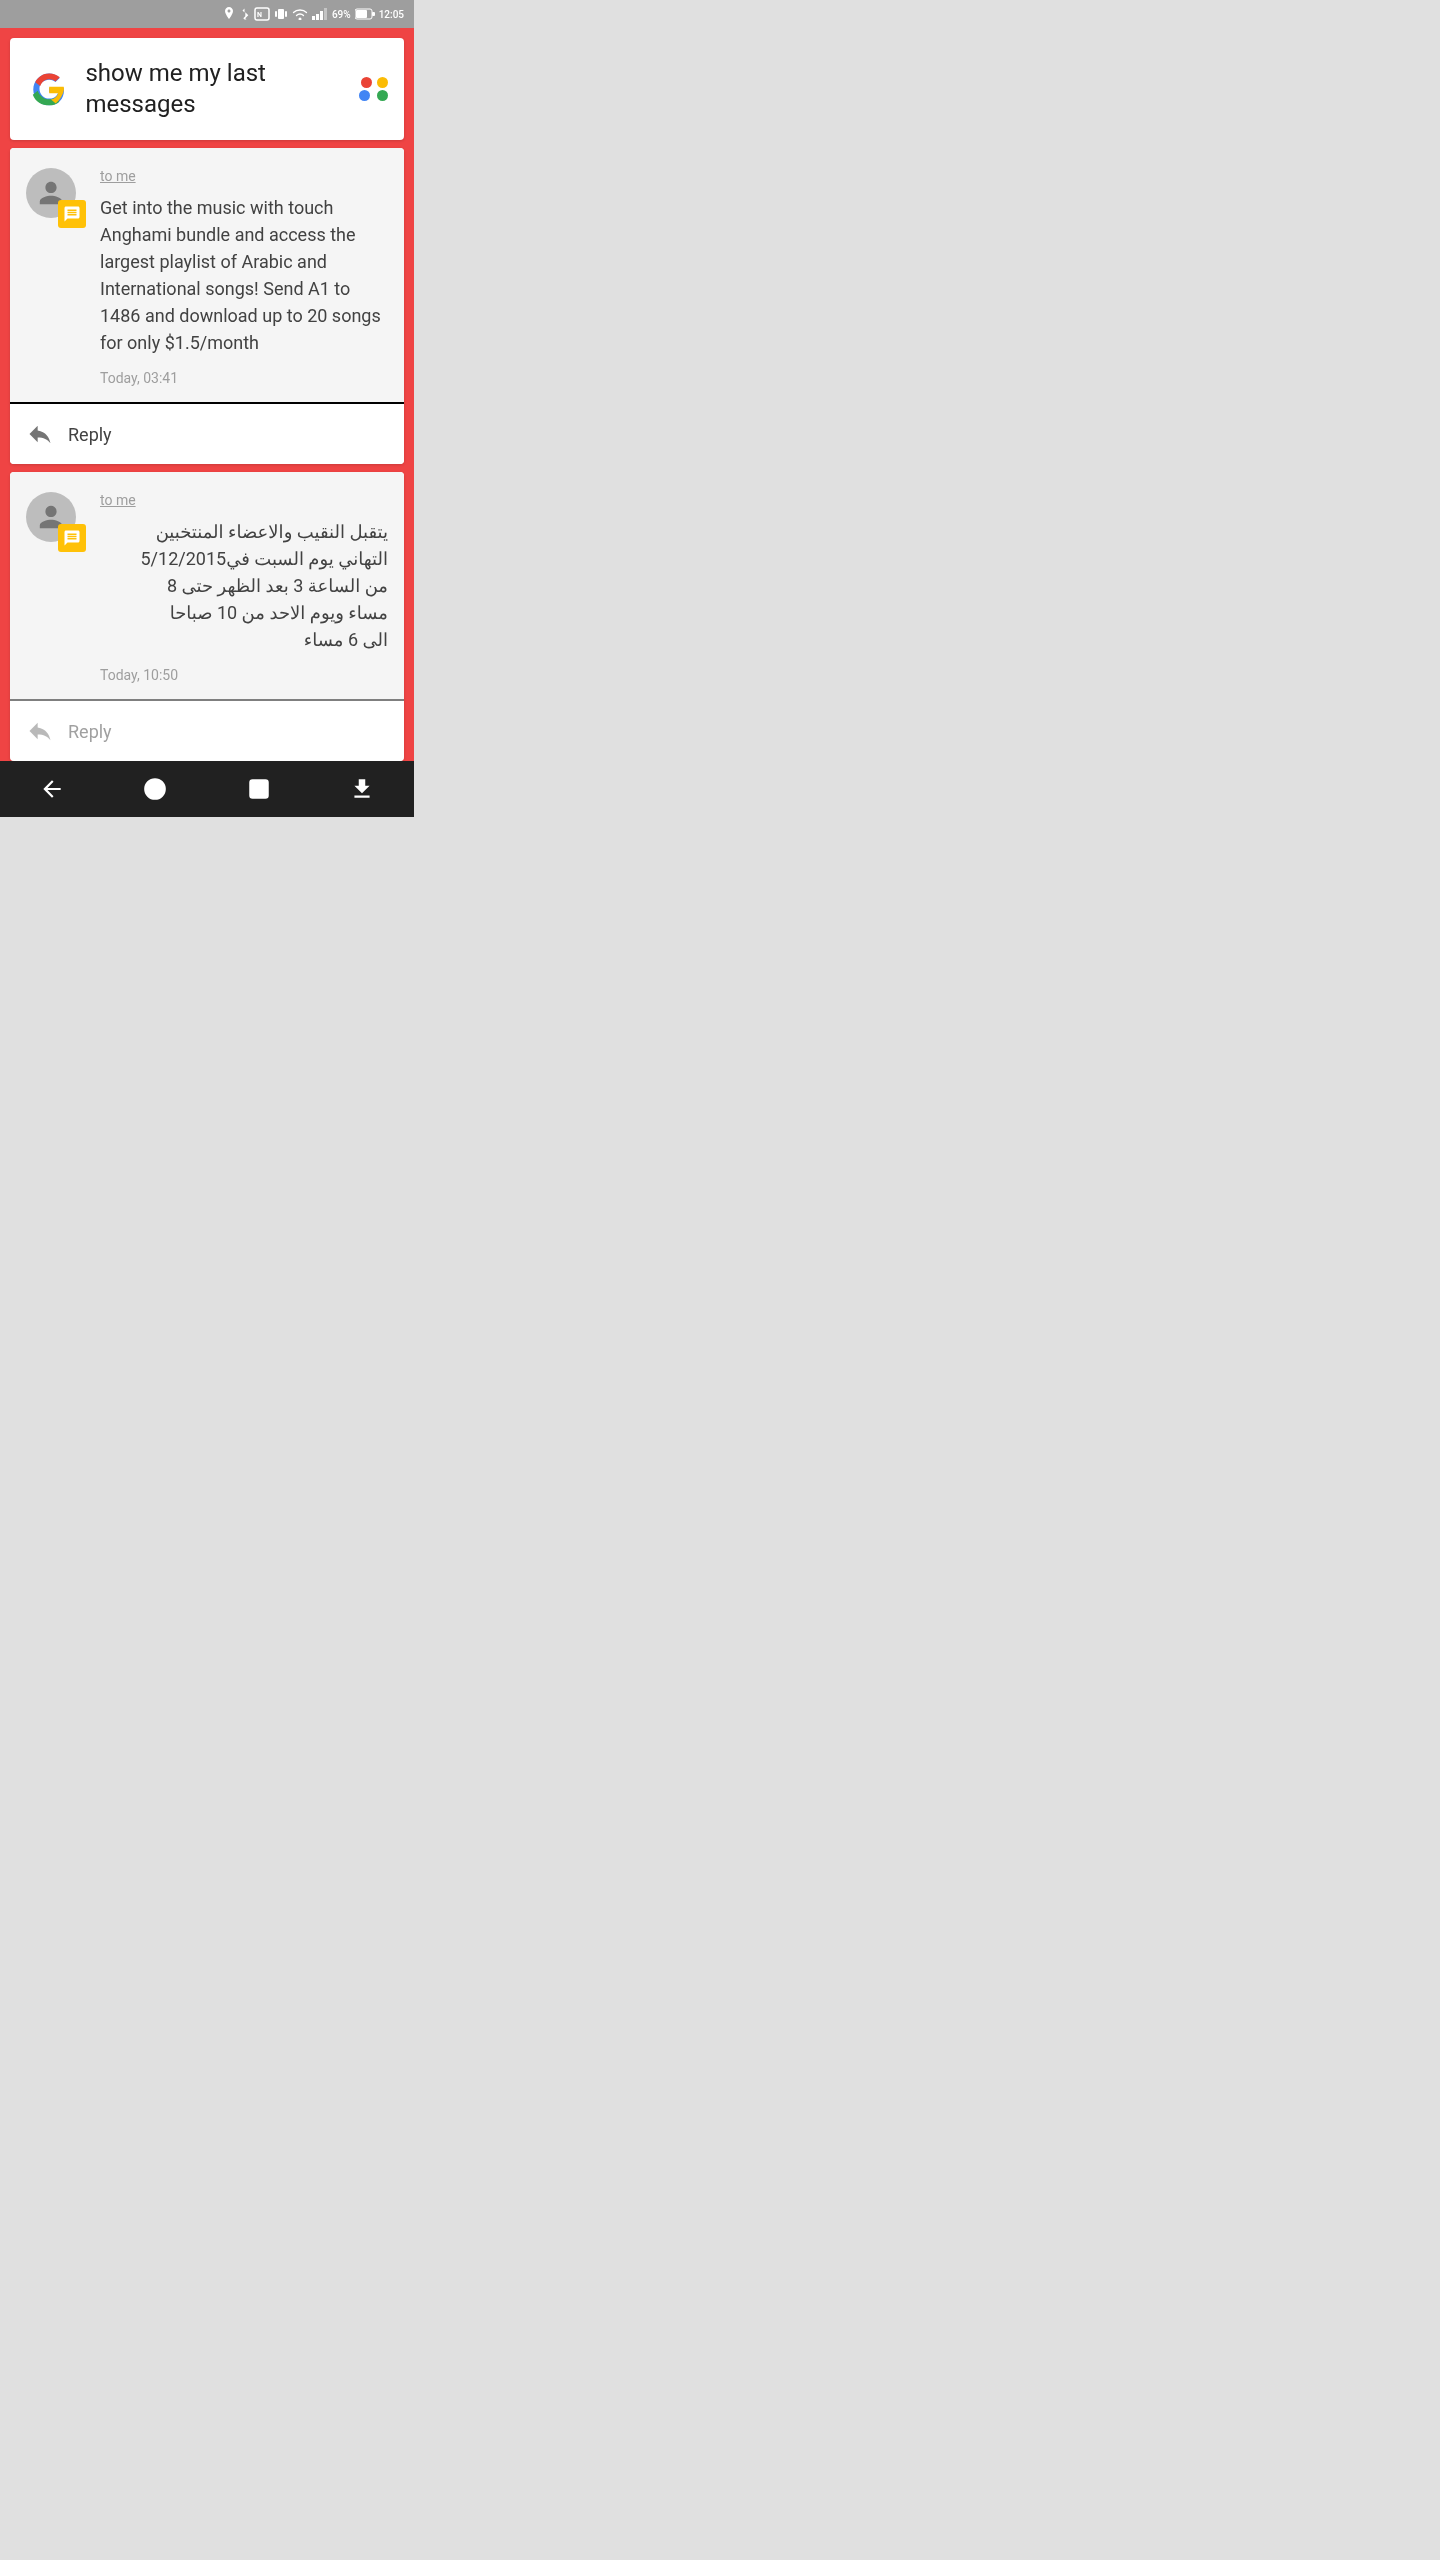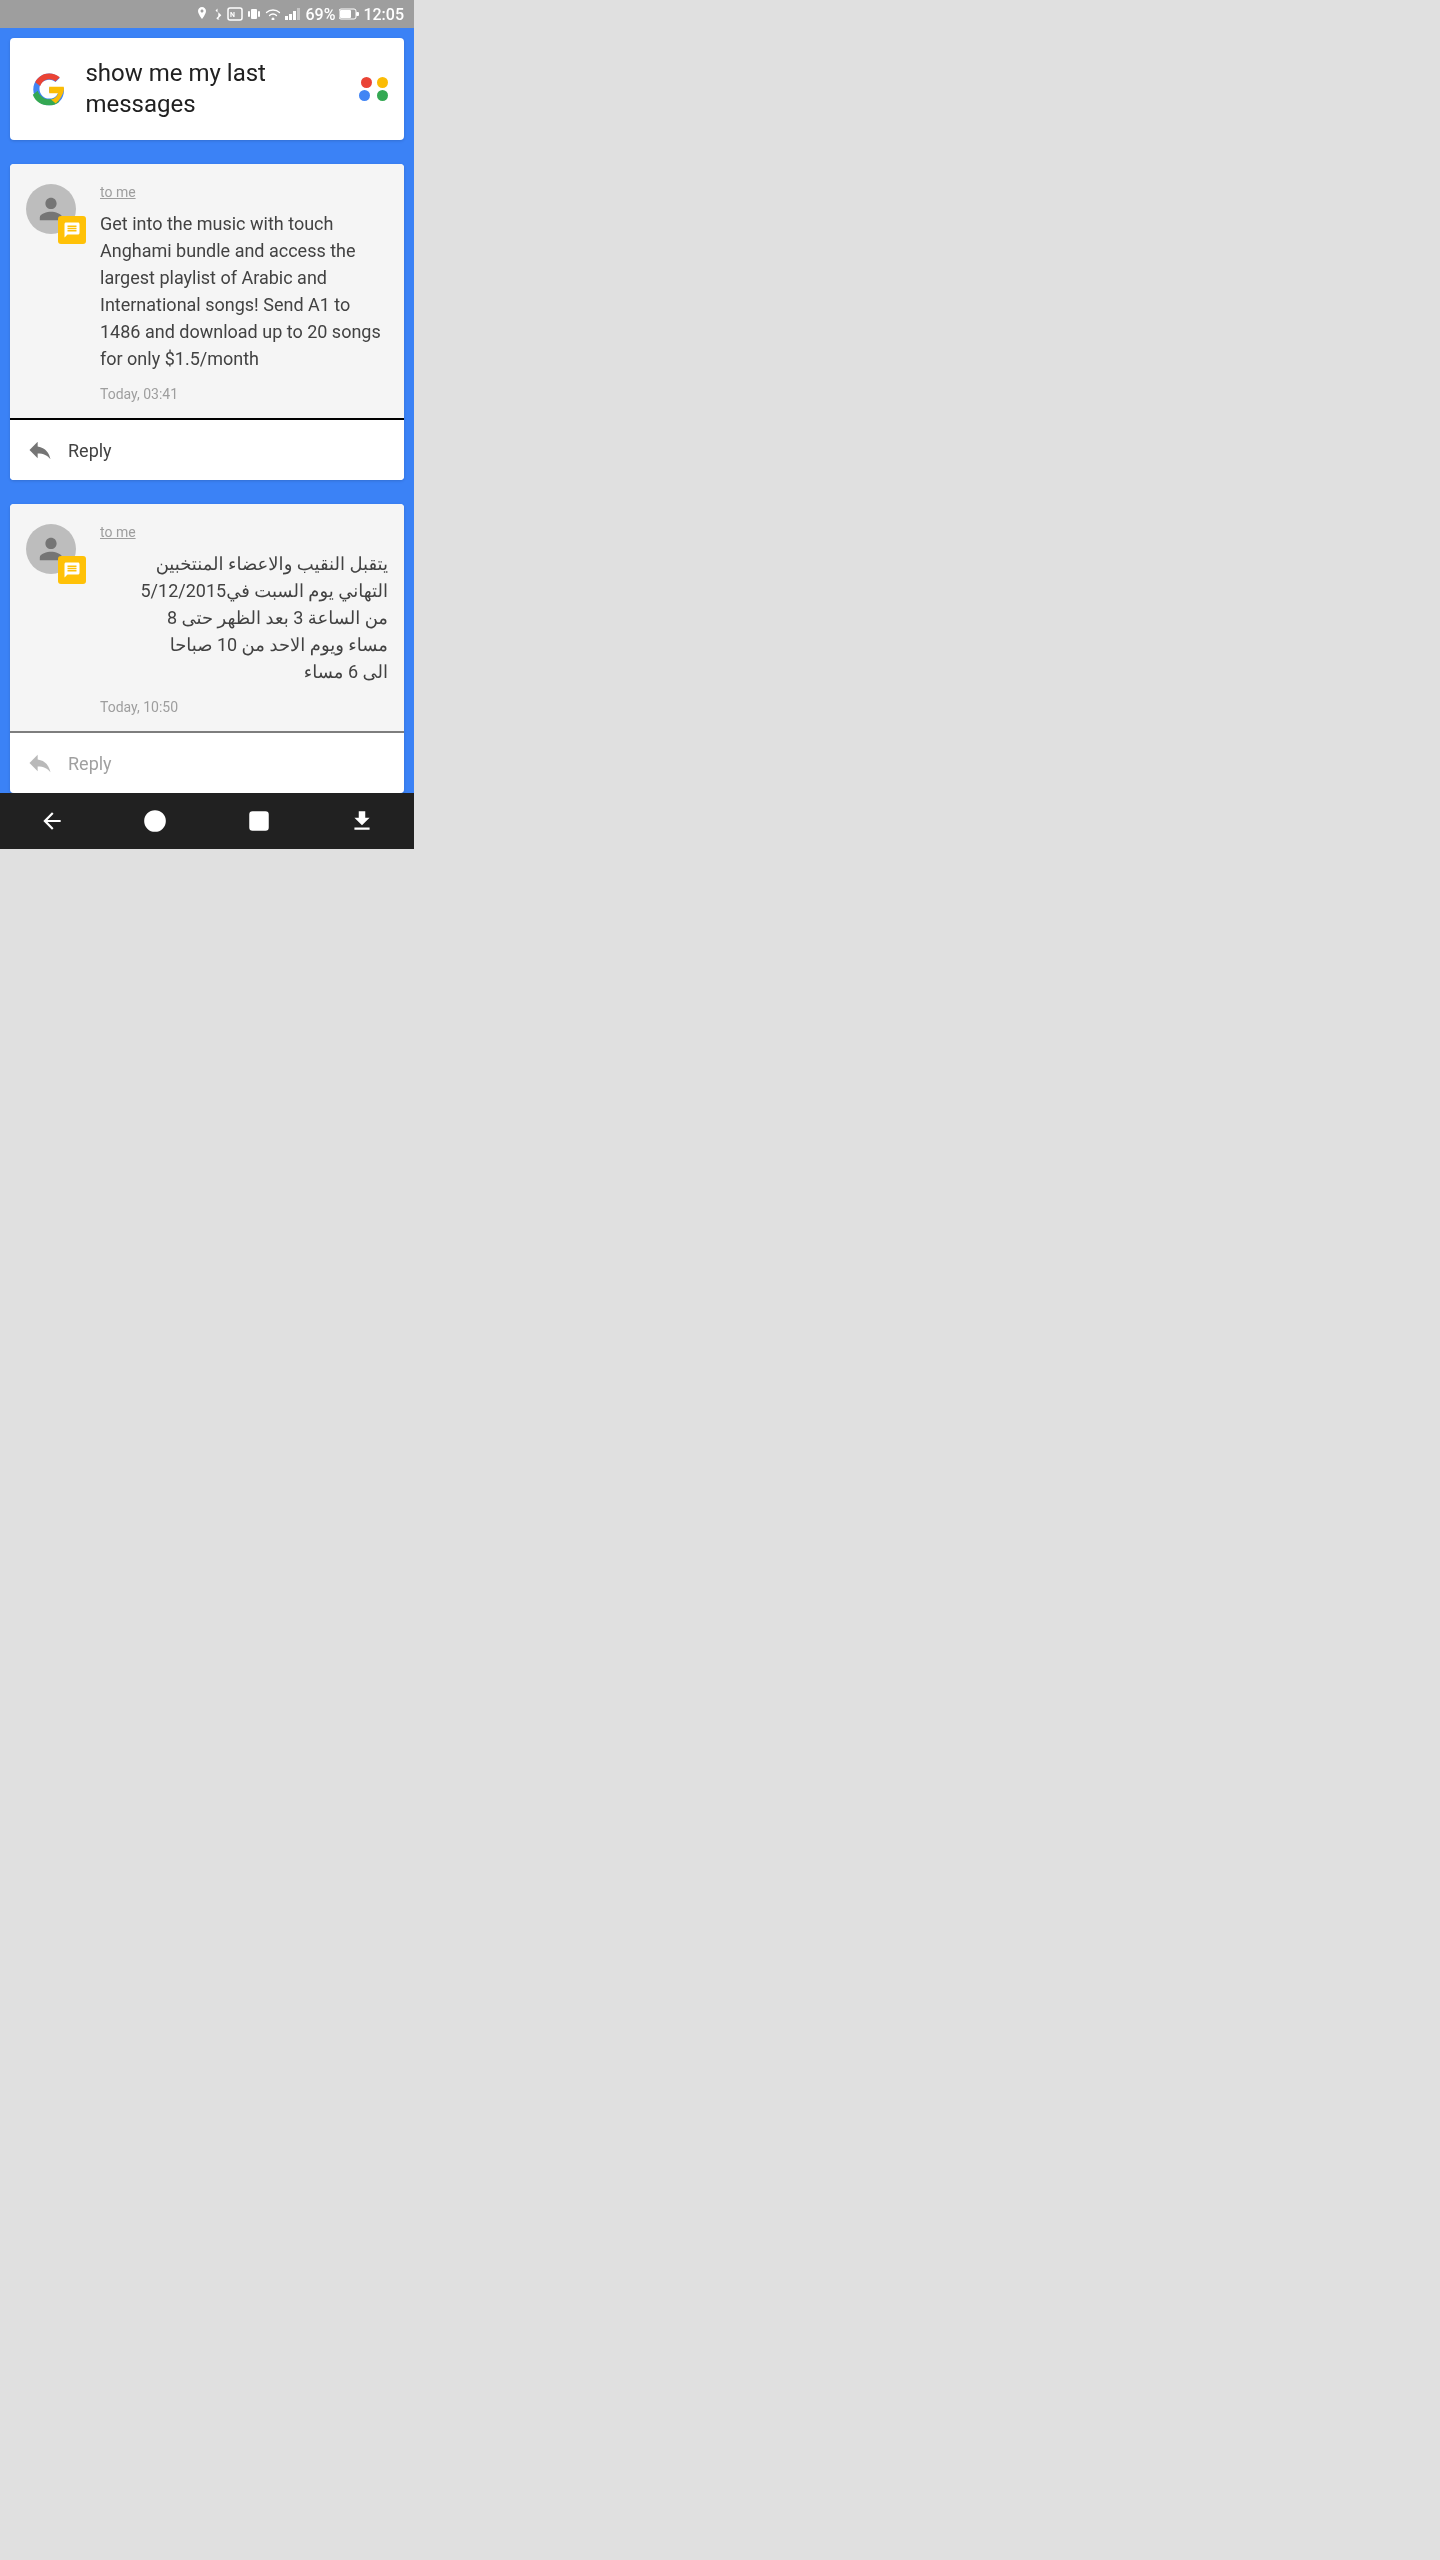--- a/index.html
+++ b/index.html
@@ -29,32 +29,32 @@
     }
 
     .status-icons {
       display: flex;
       align-items: center;
       gap: 4px;
     }
 
     .status-text {
       color: white;
-      font-size: 16px;
+      font-size: 10px;
       font-weight: 500;
     }
 
     
     .main-content {
       flex: 1;
-      background: #3b82f6;
+      background: #ef4444;
       padding: 10px 10px 0 10px;
       display: flex;
       flex-direction: column;
-      gap: 24px;
+      gap: 8px;
     }
 
     
     .search-card {
       background: white;
       border-radius: 4px;
       padding: 20px 16px;
       display: flex;
       align-items: center;
       justify-content: space-between;

